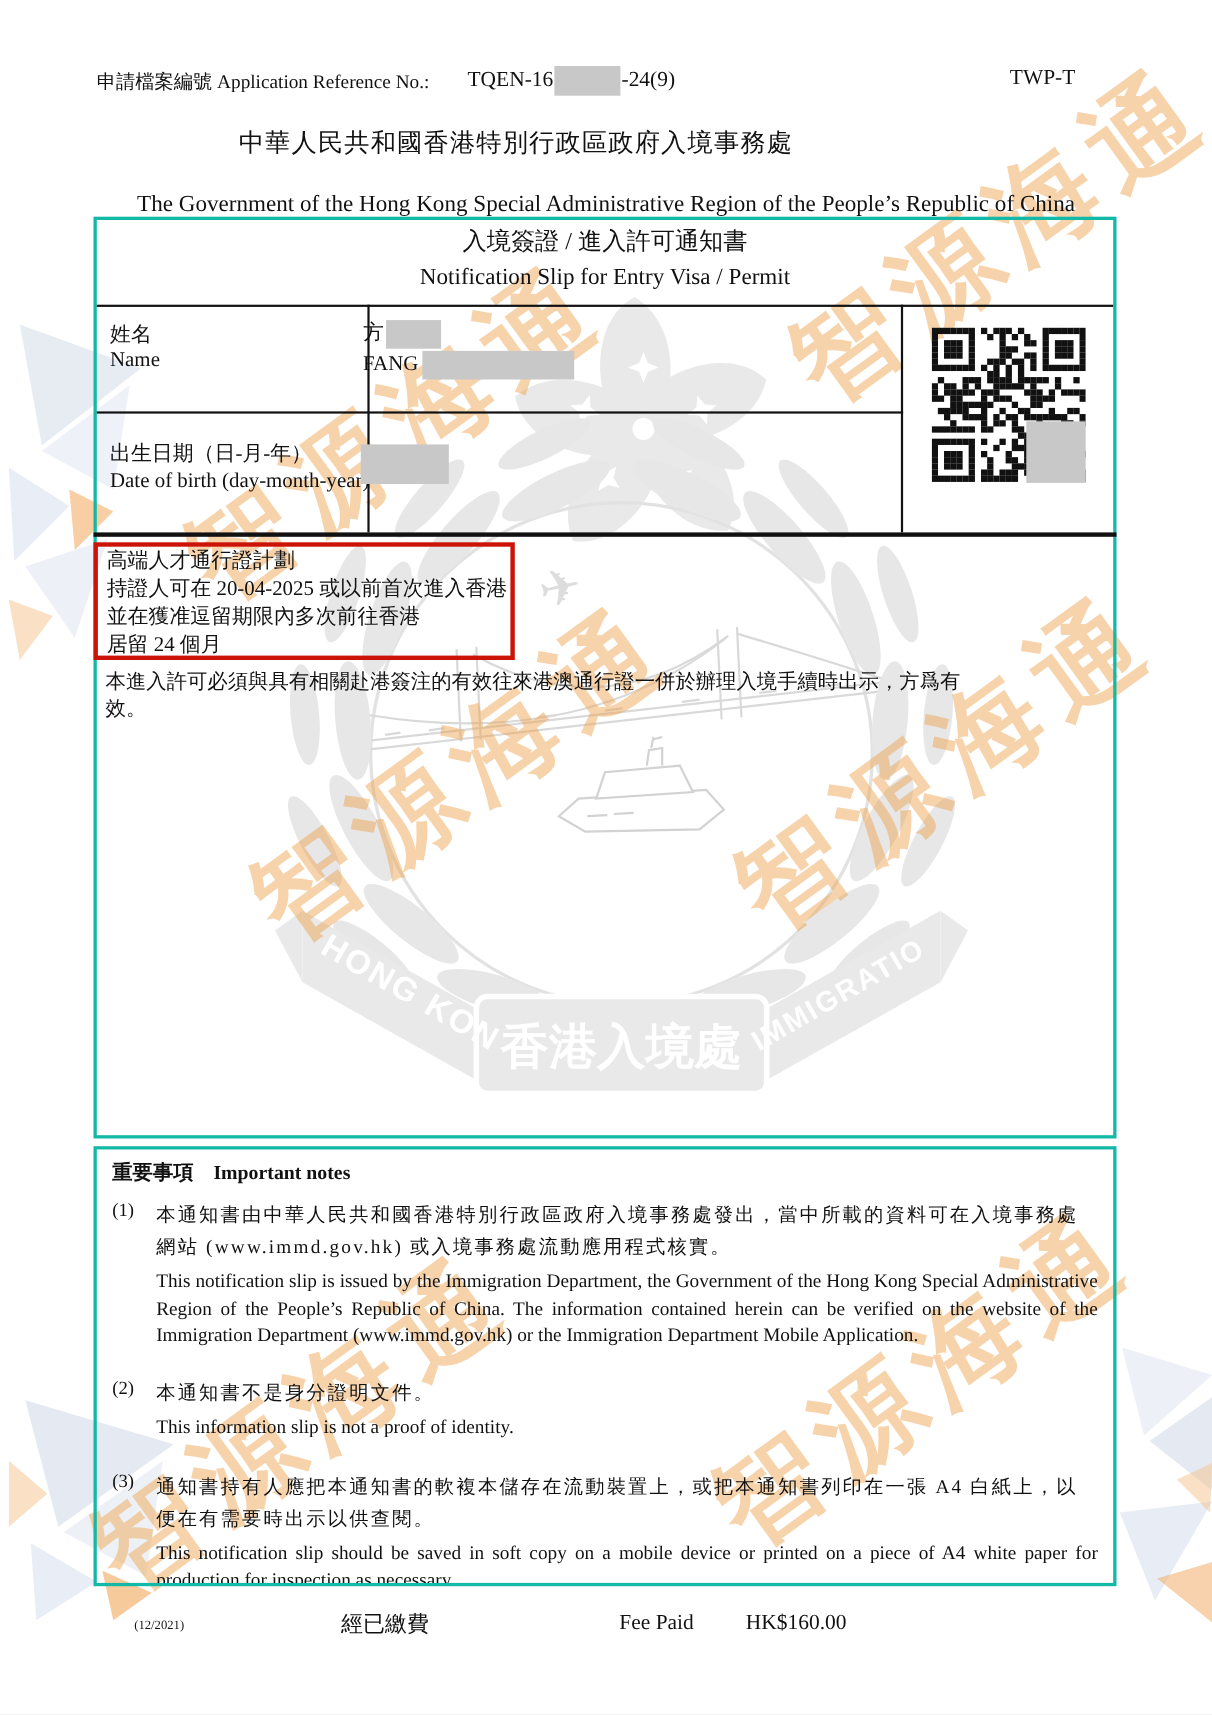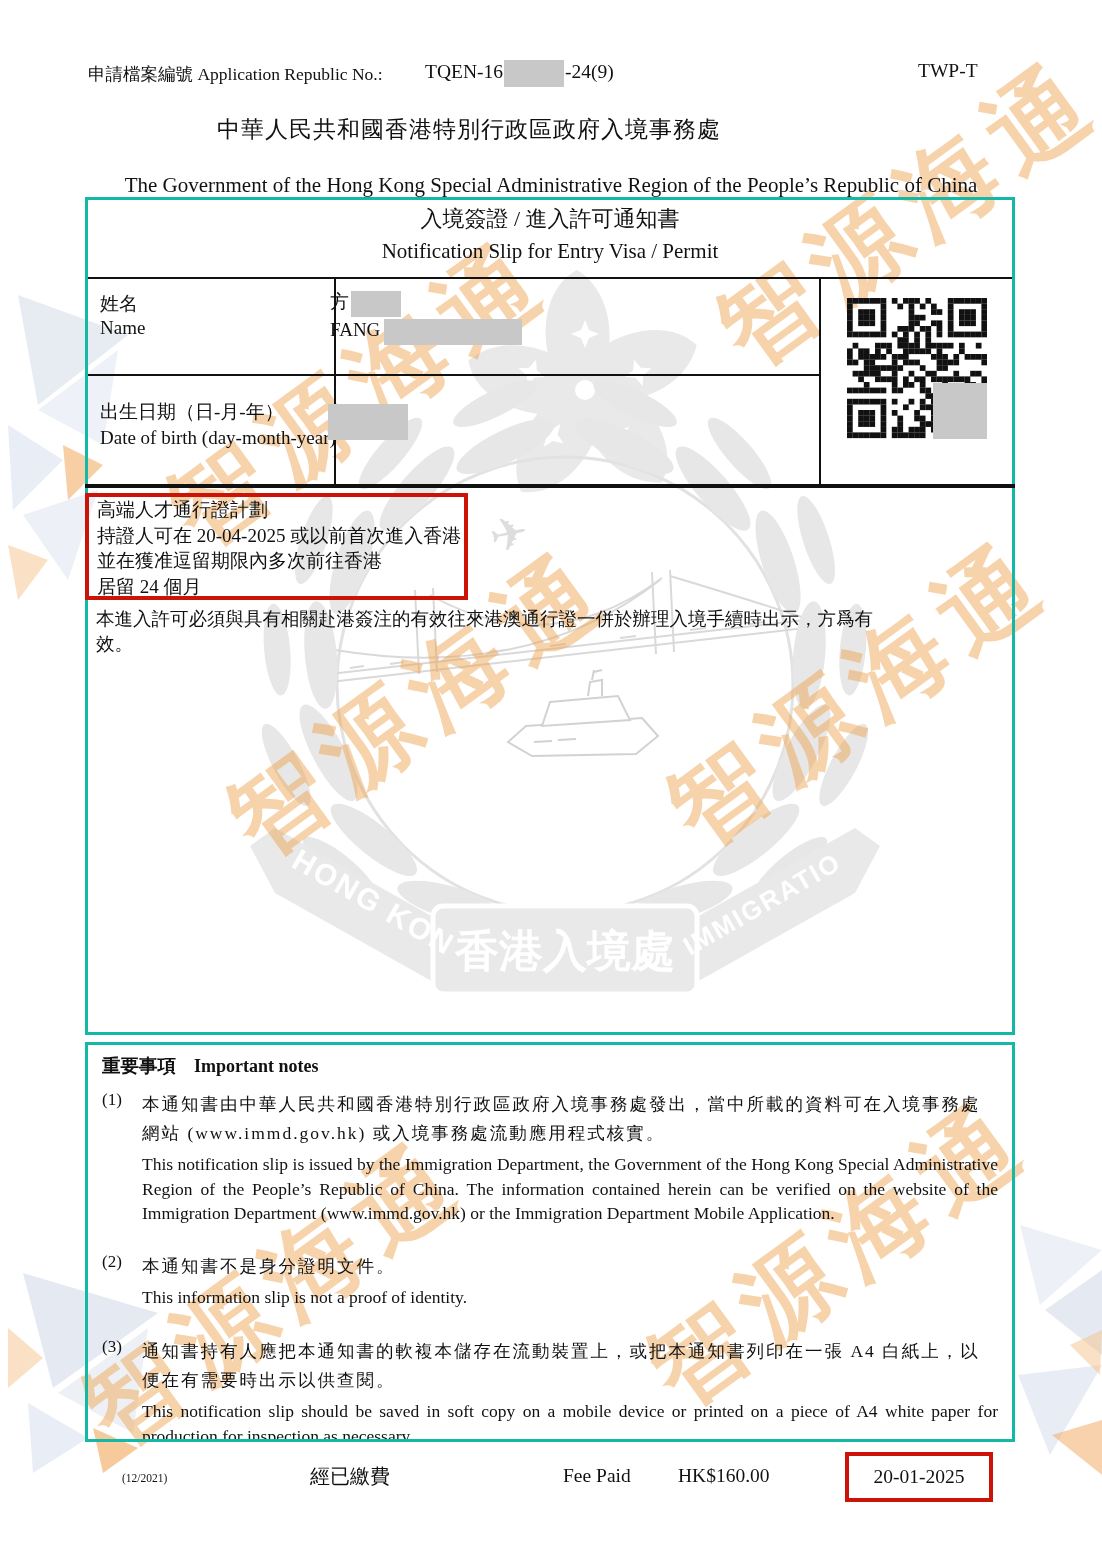--- a/index.html
+++ b/index.html
@@ -151,21 +151,21 @@
     <div class="wm-orange" style="left:140px;top:330px;">智源海通</div>
     <div class="wm-orange" style="left:690px;top:150px;">智源海通</div>
     <div class="wm-orange" style="left:200px;top:640px;">智源海通</div>
     <div class="wm-orange" style="left:640px;top:630px;">智源海通</div>
     <div class="wm-orange" style="left:620px;top:1190px;">智源海通</div>
     <div class="wm-orange" style="left:55px;top:1230px;">智源海通</div>
   </div>
 
   <div class="content">
 
-    <div class="abs" style="left:88px;top:62px;font-size:17.5px;">申請檔案編號 Application Republic No.:</div>
+    <div class="abs" style="left:88px;top:62px;font-size:17.5px;">申請檔案編號 Application Reference No.:</div>
     <div class="abs" style="left:425px;top:60px;font-size:19.5px;">
       <span>TQEN-16</span><span class="redact" style="width:60px;height:27px;margin:0 1px;"></span><span>-24(9)</span>
     </div>
     <div class="abs" style="left:918px;top:60px;font-size:19.5px;">TWP-T</div>
 
     <div class="abs center zh" style="left:0;top:114px;width:938px;font-size:23px;letter-spacing:1px;">中華人民共和國香港特別行政區政府入境事務處</div>
     <div class="abs center" style="left:0;top:173px;width:1102px;font-size:21px;">The Government of the Hong Kong Special Administrative Region of the People’s Republic of China</div>
 
     <div class="box" style="left:85px;top:197px;width:930px;height:838px;"></div>
 
@@ -555,18 +555,15 @@
           <p class="notes-en">This notification slip should be saved in soft copy on a mobile device or printed on a piece of A4 white paper for production for inspection as necessary.</p>
         </div>
       </div>
 
     </div>
 
     <div class="abs" style="left:90px;top:1472px;font-size:11.5px;padding-left:32px;">(12/2021)</div>
     <div class="abs zh" style="left:310px;top:1463px;font-size:20px;">經已繳費</div>
     <div class="abs" style="left:563px;top:1465px;font-size:19.5px;">Fee Paid</div>
     <div class="abs" style="left:678px;top:1465px;font-size:19.5px;">HK$160.00</div>
-    <div class="redbox" style="left:845px;top:1452px;width:148px;height:50px;">
-      <div class="center" style="font-size:19.5px;line-height:42px;">20-01-2025</div>
-    </div>
 
   </div>
 </div>
 
 </body></html>

